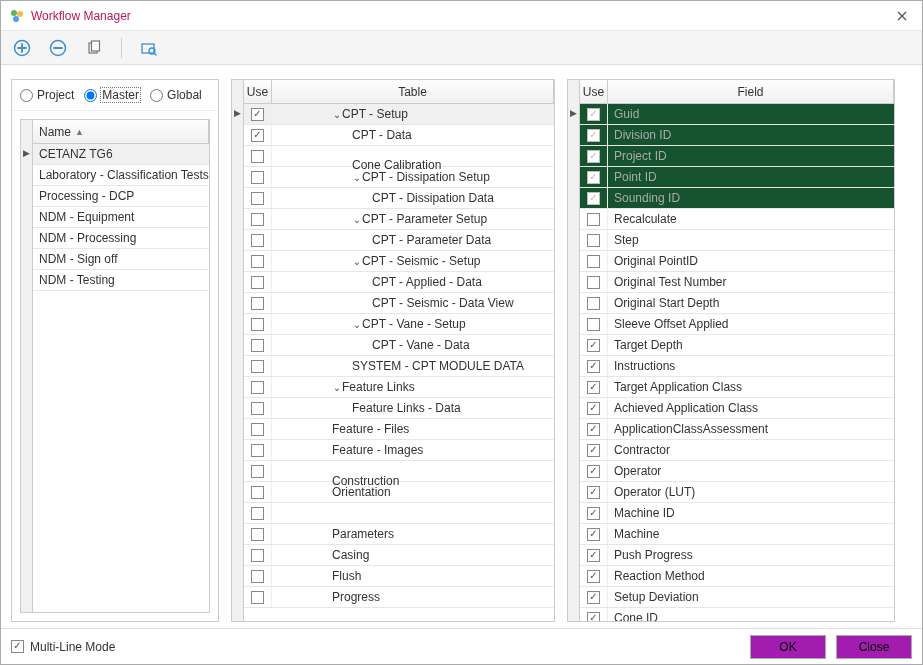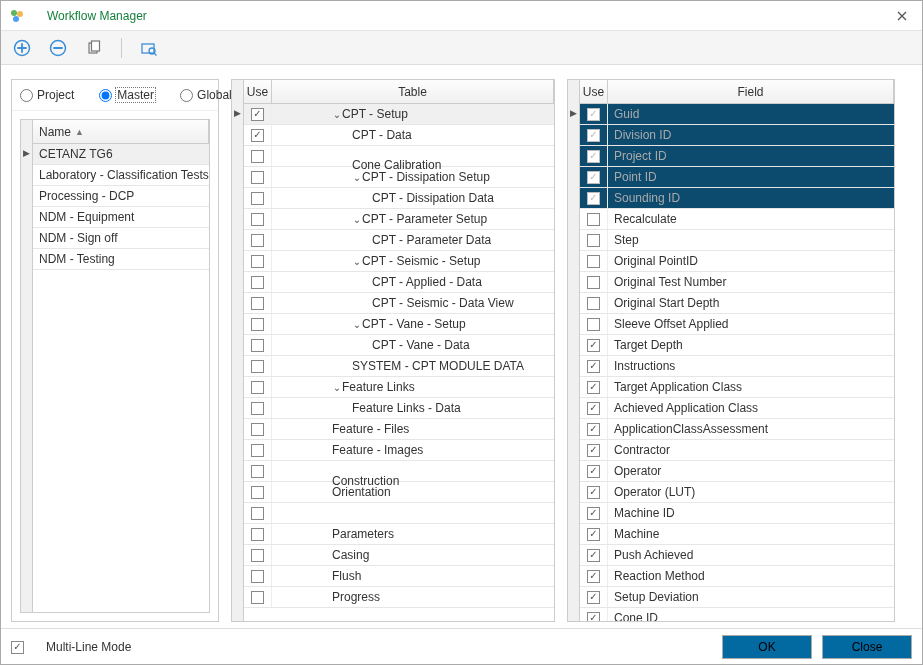--- a/index.html
+++ b/index.html
@@ -23,21 +23,21 @@
     display: flex;
     align-items: center;
     padding: 0 6px 0 8px;
     background: #fff;
     border-bottom: 1px solid #e5e5e5;
   }
   .titlebar .app-icon {
     width: 16px; height: 16px; margin-right: 6px;
     display: inline-flex; align-items: center; justify-content: center;
   }
-  .titlebar .title { flex: 1; color: #15803d; margin-left: 16px; }
+  .titlebar .title { flex: 1; color: #be185d; }
   .titlebar .close-btn {
     width: 28px; height: 28px;
     display: inline-flex; align-items: center; justify-content: center;
     cursor: pointer;
     color: #555;
     font-size: 14px;
   }
 
   
   .toolbar {
@@ -77,21 +77,21 @@
   }
 
   .panel.left  { width: 208px; }
   .panel.mid   { width: 324px; }
   .panel.right { width: 328px; }
 
   
   .scope-row {
     padding: 8px 8px;
     display: flex;
-    gap: 25px;
+    gap: 10px;
     align-items: flex-end;
     border-bottom: 1px solid #f0f0f0;
   }
   .scope-row label { display: inline-flex; align-items: center; gap: 4px; cursor: pointer; }
   .scope-row input { margin: 0; }
   .scope-row .sel { outline: 1px dotted #777; padding: 0 1px; }
 
   
   .grid-wrap { display: flex; flex:1; min-height:0; border: 1px solid #ccc; margin: 8px; }
   .grid-gutter {
@@ -131,21 +131,21 @@
     overflow-y: scroll;
     overflow-x: hidden;
   }
   .grid-row {
     display: flex;
     height: 21px;
     border-bottom: 1px solid #e6e6e6;
     align-items: center;
   }
   .grid-row.selected { background: #f0f0f0; }
-  .grid-row.muted { color: #aaa; background: #0c4a6e; }
+  .grid-row.muted { color: #aaa; background: #14532d; }
 
   
   .col-name { flex: 1; padding-left: 6px; text-align: left; justify-content: flex-start !important; }
   .col-use  { width: 28px; justify-content: center; border-right: 1px solid #e6e6e6; }
   .col-table{ flex: 1; justify-content: center; }
 
   .cell-use  { width: 28px; display:flex; justify-content:center; align-items:center; border-right:1px solid #eee; height:100%; }
   .cell-name { flex:1; padding-left:6px; white-space:nowrap; overflow:hidden; text-overflow:ellipsis; }
   .cell-table{ flex:1; display:flex; align-items:center; white-space:nowrap; overflow:hidden; }
   .cell-field{ flex:1; padding-left:6px; white-space:nowrap; overflow:hidden; text-overflow:ellipsis; }
@@ -167,24 +167,24 @@
   
   .footer {
     height: 36px;
     border-top: 1px solid #ddd;
     display: flex;
     align-items: center;
     padding: 0 10px;
     gap: 10px;
   }
   .footer .spacer { flex:1; }
-  .footer label { display:inline-flex; align-items:flex-end; gap:22px; cursor:pointer; }
+  .footer label { display:inline-flex; align-items:flex-start; gap:6px; cursor:pointer; }
   .footer button {
-    width: 90px; height: 24px;
-    background: #0369a1;
+    width: 76px; height: 24px;
+    background: #a21caf;
     border: 1px solid #aaa;
     cursor: pointer;
     font: inherit;
   }
 
   
   .grid-body::-webkit-scrollbar { width: 16px; }
   .grid-body::-webkit-scrollbar-track { background:#f0f0f0; border-left:1px solid #ddd; }
   .grid-body::-webkit-scrollbar-thumb { background:#cfcfcf; border:1px solid #bbb; }
   .grid-body::-webkit-scrollbar-button { height:16px; background:#f0f0f0; border:1px solid #ddd; }
@@ -272,20 +272,23 @@
             <div class="grid-row">
               <div class="cell-name">Laboratory - Classification Tests</div>
             </div>
             <div class="grid-row">
               <div class="cell-name">Processing - DCP</div>
             </div>
             <div class="grid-row">
               <div class="cell-name">NDM - Equipment</div>
             </div>
             <div class="grid-row">
+              <div class="cell-name">NDM - Processing</div>
+            </div>
+            <div class="grid-row">
               <div class="cell-name">NDM - Sign off</div>
             </div>
             <div class="grid-row">
               <div class="cell-name">NDM - Testing</div>
             </div>
           </div>
       </div>
     </div>
   </div>
 
@@ -642,21 +645,21 @@
             <div class="grid-row">
               <div class="cell-use">
                 <span class="chk checked"></span>
               </div>
               <div class="cell-field">Machine</div>
             </div>
             <div class="grid-row">
               <div class="cell-use">
                 <span class="chk checked"></span>
               </div>
-              <div class="cell-field">Push Achieved</div>
+              <div class="cell-field">Push Progress</div>
             </div>
             <div class="grid-row">
               <div class="cell-use">
                 <span class="chk checked"></span>
               </div>
               <div class="cell-field">Reaction Method</div>
             </div>
             <div class="grid-row">
               <div class="cell-use">
                 <span class="chk checked"></span>

